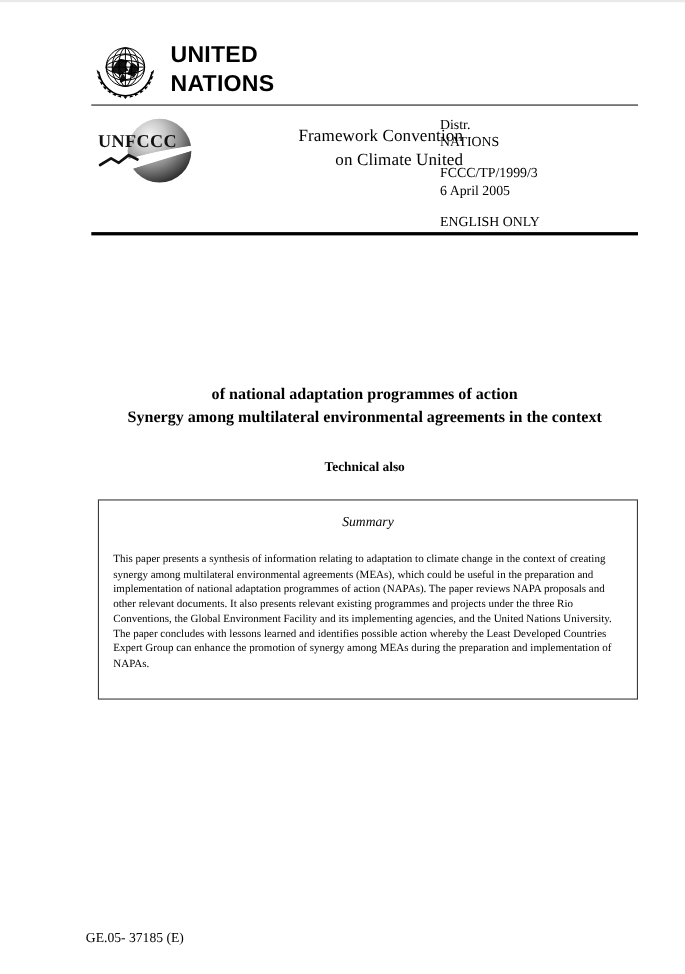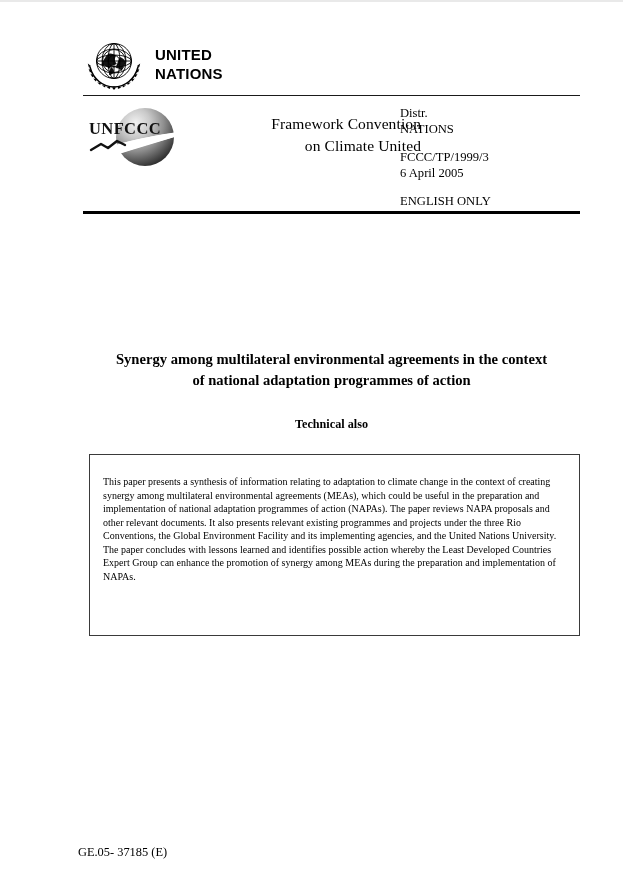--- a/index.html
+++ b/index.html
@@ -38,21 +38,21 @@
   .un-emblem {
     width: 62px;
     height: 54px;
     flex: 0 0 62px;
   }
   .un-emblem svg { display: block; }
   .un-words {
     margin-left: 10px;
     font-family: "Liberation Sans", sans-serif;
     font-weight: bold;
-    font-size: 15px;
+    font-size: 21px;
     line-height: 1.28;
     letter-spacing: 0.2px;
     color: #000;
   }
   .rule-thin {
     border-top: 1.2px solid #1a1a1a;
     margin-top: 3px;
   }
 
   
@@ -243,24 +243,25 @@
         <div>6 April 2005</div>
         <div class="gap"></div>
         <div>ENGLISH ONLY</div>
       </div>
     </div>
   </div>
 
   <div class="rule-thick"></div>
 
   <div class="title">
+    <div>of national adaptation programmes of action</div>
     <div>Synergy among multilateral environmental agreements in the context</div>
-    <div>of national adaptation programmes of action</div>
   </div>
 
   <div class="subtitle">Technical also</div>
 
   <div class="summary-box">
+    <div class="summary-title">Summary</div>
     <div class="summary-body">This paper presents a synthesis of information relating to adaptation to climate change in the context of creating synergy among multilateral environmental agreements (MEAs), which could be useful in the preparation and implementation of national adaptation programmes of action  (NAPAs).  The paper reviews NAPA proposals and other relevant documents.  It also presents relevant existing programmes and projects under the three Rio Conventions, the Global Environment Facility and its implementing agencies, and the United Nations University.  The paper concludes with lessons learned and identifies possible action whereby the Least Developed Countries Expert Group can enhance the promotion of synergy among MEAs during the preparation and implementation of NAPAs.</div>
   </div>
 
   <div class="footer">GE.05- 37185 (E)</div>
 </div>
 
 </body></html>

